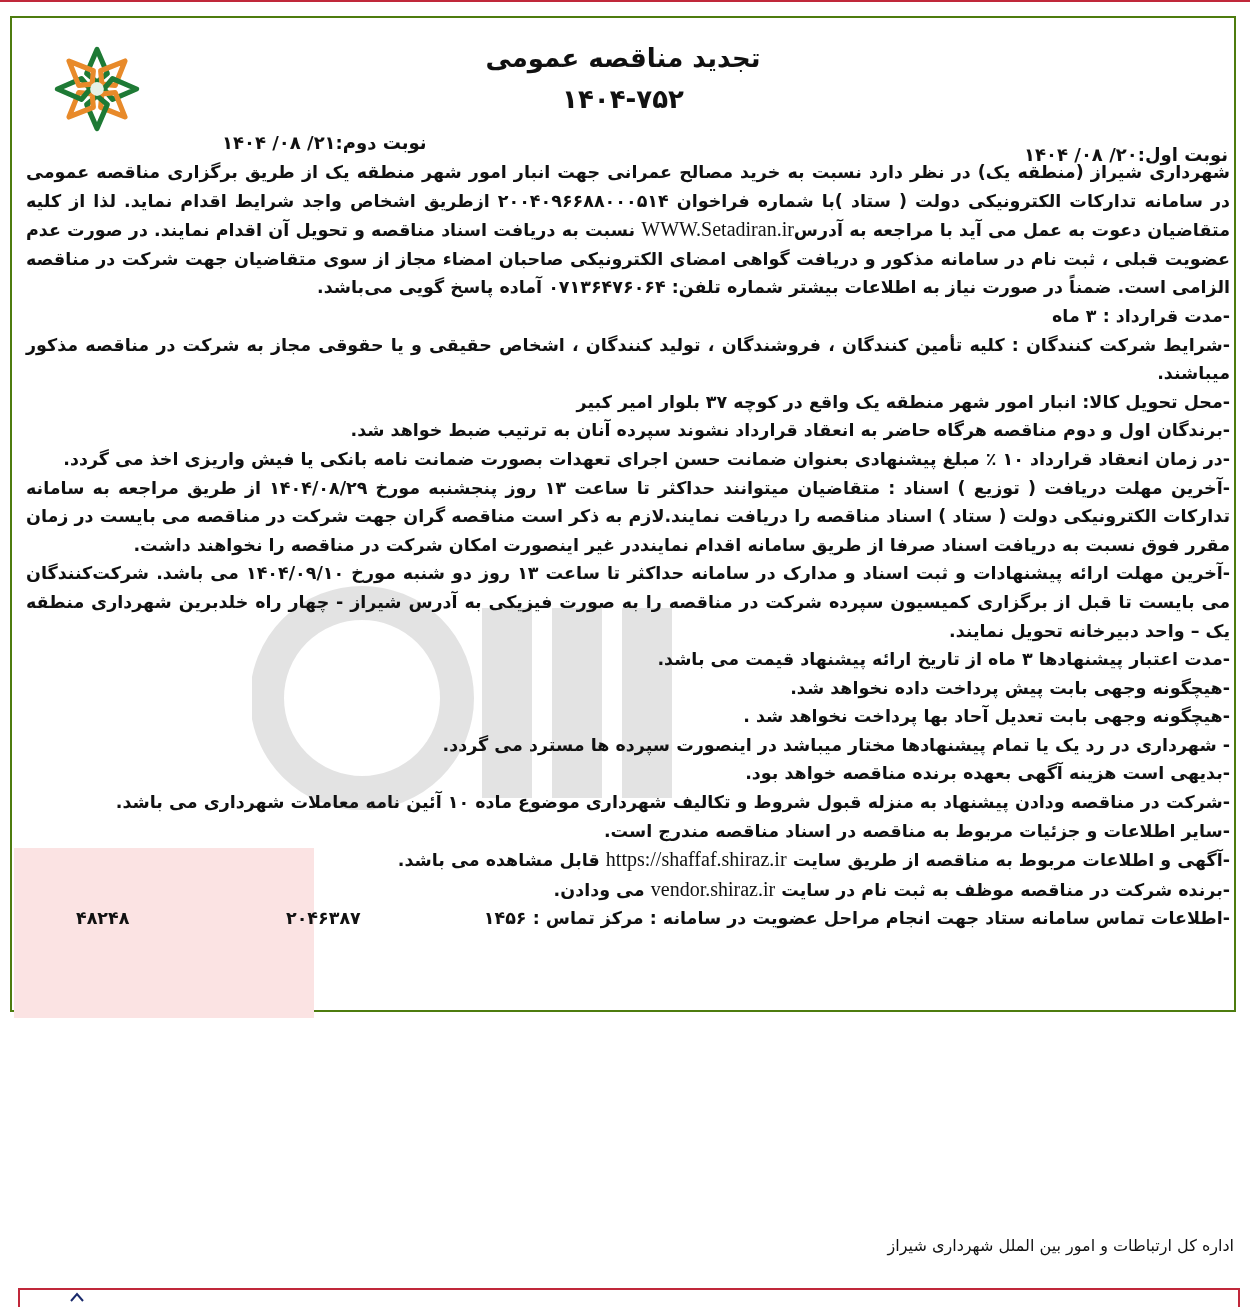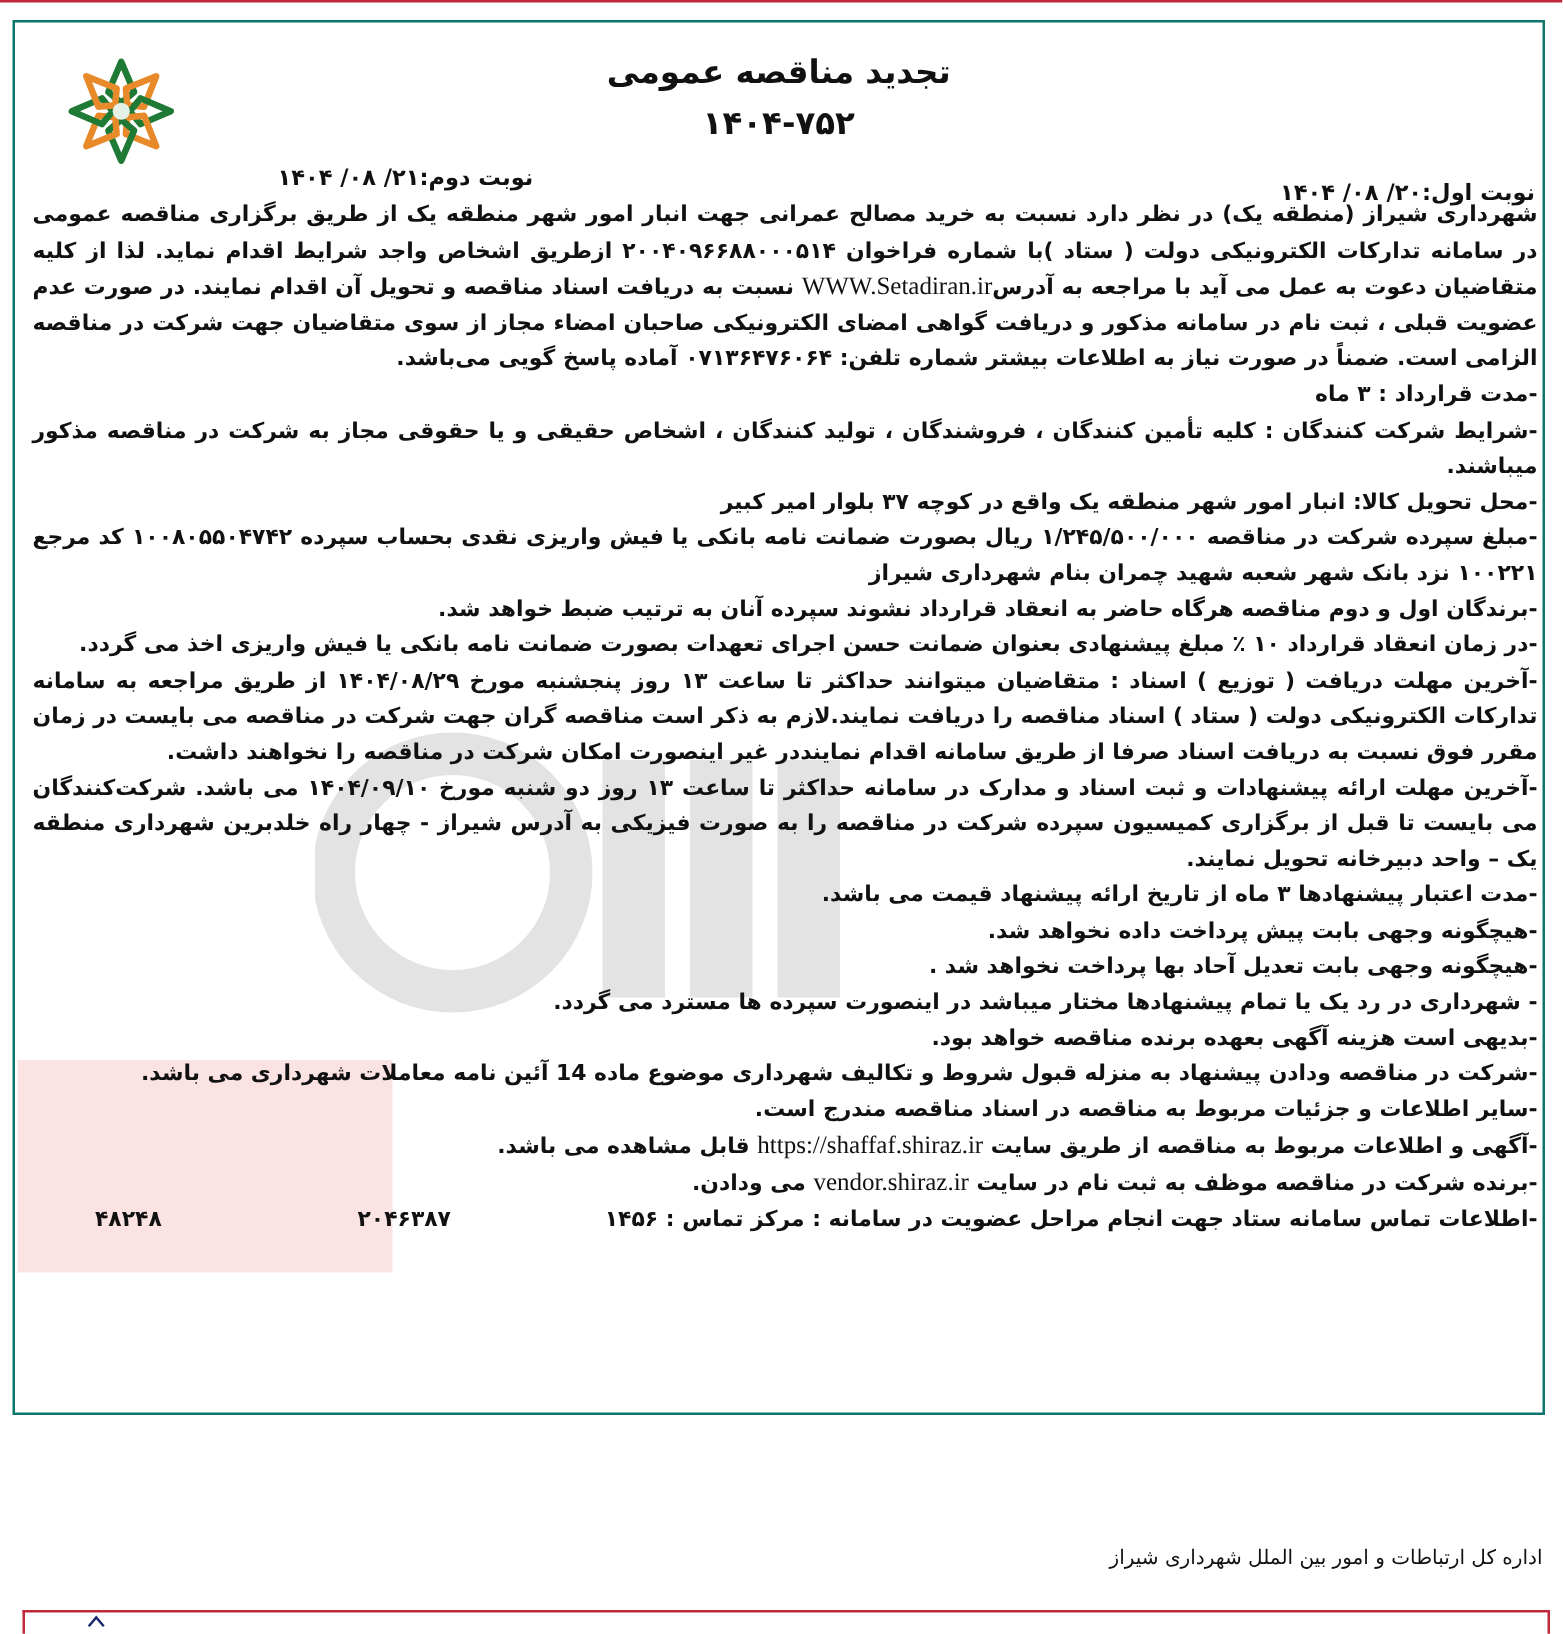--- a/index.html
+++ b/index.html
@@ -1,20 +1,20 @@
 <!DOCTYPE html>
 <html><head>
   <meta charset="utf-8">
   <style>
     html, body { margin: 0; padding: 0; background: #ffffff; }
     body { width: 1250px; height: 1307px; position: relative; overflow: hidden;
            font-family: "DejaVu Sans", sans-serif; color: #111; }
     .top-rule { position: absolute; left: 0; right: 0; top: 0; height: 2px; background: #c0283a; }
-    .ad-box { position: absolute; left: 10px; top: 16px; width: 1226px; height: 1116px;
-              border: 2px solid #0f766e; box-sizing: border-box; }
+    .ad-box { position: absolute; left: 10px; top: 16px; width: 1226px; height: 996px;
+              border: 2px solid #4d7c0f; box-sizing: border-box; }
     .next-box { position: absolute; left: 18px; top: 1288px; width: 1222px; height: 40px;
                 border: 2px solid #c0283a; border-bottom: none; box-sizing: border-box; }
     .next-box .caret { position: absolute; left: 50px; top: 2px; width: 14px; height: 10px; }
     .watermark { position: absolute; pointer-events: none; }
     .wm-pink { left: 2px; top: 830px; width: 300px; height: 170px; background: #fbe3e3; }
     .wm-logo { left: 240px; top: 560px; width: 460px; height: 240px; opacity: 0.16; }
     .logo { position: absolute; left: 42px; top: 28px; width: 86px; height: 86px; }
     .header { position: absolute; left: 0; right: 0; top: 22px; text-align: center; }
     .title { font-family: "DejaVu Sans", sans-serif; font-weight: bold; font-size: 26px; line-height: 36px; }
     .number { font-family: "DejaVu Sans", sans-serif; font-weight: bold; font-size: 26px; line-height: 46px; letter-spacing: 1px; }
@@ -75,31 +75,30 @@
   </div>
 
   <div class="body-text">
     <p>
       <span>شهرداری شیراز (منطقه یک) در نظر دارد نسبت به خرید مصالح عمرانی جهت انبار امور شهر منطقه یک از طریق برگزاری مناقصه عمومی در سامانه تدارکات الکترونیکی دولت ( ستاد )با شماره فراخوان ۲۰۰۴۰۹۶۶۸۸۰۰۰۵۱۴ ازطریق اشخاص واجد شرایط اقدام نماید. لذا از کلیه متقاضیان دعوت به عمل می آید با مراجعه به آدرس</span><span class="latin">WWW.Setadiran.ir</span>
       <span>نسبت به دریافت اسناد مناقصه و تحویل آن اقدام نمایند. در صورت عدم عضویت قبلی ، ثبت نام در سامانه مذکور و دریافت گواهی امضای الکترونیکی صاحبان امضاء مجاز از سوی متقاضیان جهت شرکت در مناقصه الزامی است. ضمناً در صورت نیاز به اطلاعات بیشتر شماره تلفن: ۰۷۱۳۶۴۷۶۰۶۴ آماده پاسخ گویی می‌باشد.</span>
     </p>
     <p>-مدت قرارداد :  ۳ ماه</p>
     <p>-شرایط شرکت کنندگان : کلیه تأمین کنندگان ، فروشندگان ، تولید کنندگان ، اشخاص حقیقی و یا حقوقی مجاز به شرکت در مناقصه مذکور میباشند.</p>
     <p>-محل تحویل کالا: انبار امور شهر منطقه یک واقع در کوچه ۳۷ بلوار امیر کبیر</p>
-    <p>-مبلغ سپرده شرکت در مناقصه ۱/۲۴۵/۵۰۰/۰۰۰ ریال بصورت ضمانت نامه بانکی یا فیش واریزی نقدی بحساب سپرده ۱۰۰۸۰۵۵۰۴۷۴۲ کد مرجع ۱۰۰۲۲۱ نزد بانک شهر شعبه شهید چمران بنام شهرداری شیراز</p>
     <p>-برندگان اول و دوم مناقصه هرگاه حاضر به انعقاد قرارداد نشوند سپرده آنان به ترتیب ضبط خواهد شد.</p>
     <p>-در زمان انعقاد قرارداد ۱۰ ٪ مبلغ پیشنهادی  بعنوان ضمانت حسن اجرای تعهدات بصورت ضمانت نامه بانکی یا فیش واریزی اخذ می گردد.</p>
     <p>-آخرین مهلت دریافت ( توزیع ) اسناد : متقاضیان میتوانند حداکثر تا ساعت ۱۳ روز پنجشنبه مورخ ۱۴۰۴/۰۸/۲۹ از طریق مراجعه به سامانه تدارکات الکترونیکی دولت ( ستاد ) اسناد مناقصه را دریافت نمایند.لازم به ذکر است مناقصه گران جهت شرکت در مناقصه می بایست در زمان مقرر فوق نسبت به دریافت اسناد صرفا از طریق سامانه اقدام نمایندد‌ر غیر اینصورت امکان شرکت در مناقصه را نخواهند داشت.</p>
     <p>-آخرین مهلت ارائه پیشنهادات و ثبت اسناد و مدارک در سامانه حداکثر تا ساعت ۱۳ روز دو شنبه مورخ ۱۴۰۴/۰۹/۱۰ می باشد. شرکت‌کنندگان می بایست تا قبل از برگزاری کمیسیون سپرده شرکت در مناقصه را به صورت فیزیکی به آدرس شیراز - چهار راه خلدبرین شهرداری منطقه یک – واحد دبیرخانه تحویل نمایند.</p>
     <p>-مدت اعتبار پیشنهادها ۳ ماه از تاریخ ارائه پیشنهاد قیمت می باشد.</p>
     <p>-هیچگونه وجهی بابت پیش پرداخت داده نخواهد شد.</p>
     <p>-هیچگونه وجهی بابت تعدیل آحاد بها پرداخت نخواهد شد .</p>
     <p>- شهرداری در رد یک یا تمام پیشنهادها  مختار میباشد در اینصورت سپرده ها مسترد می گردد.</p>
     <p>-بدیهی است هزینه آگهی بعهده برنده مناقصه خواهد بود.</p>
-    <p>-شرکت در مناقصه ودادن پیشنهاد به منزله قبول شروط و تکالیف شهرداری موضوع ماده 14 آئین نامه معاملات شهرداری می باشد.</p>
+    <p>-شرکت در مناقصه ودادن پیشنهاد به منزله قبول شروط و تکالیف شهرداری موضوع ماده ۱۰ آئین نامه معاملات شهرداری می باشد.</p>
     <p>-سایر اطلاعات و جزئیات مربوط به مناقصه در اسناد مناقصه مندرج است.</p>
     <p>
       <span>-آگهی و اطلاعات مربوط به مناقصه از طریق سایت </span><span class="latin">https://shaffaf.shiraz.ir</span><span>  قابل مشاهده می باشد.</span>
     </p>
     <p>
       <span>-برنده شرکت در مناقصه موظف به ثبت نام در سایت </span><span class="latin">vendor.shiraz.ir</span><span> می ودادن.</span>
     </p>
     <div class="contact-row">
       <span class="c-label">-اطلاعات تماس سامانه ستاد جهت انجام مراحل عضویت در سامانه : مرکز تماس : ۱۴۵۶</span>
       <span class="c-num2">۲۰۴۶۳۸۷</span>

